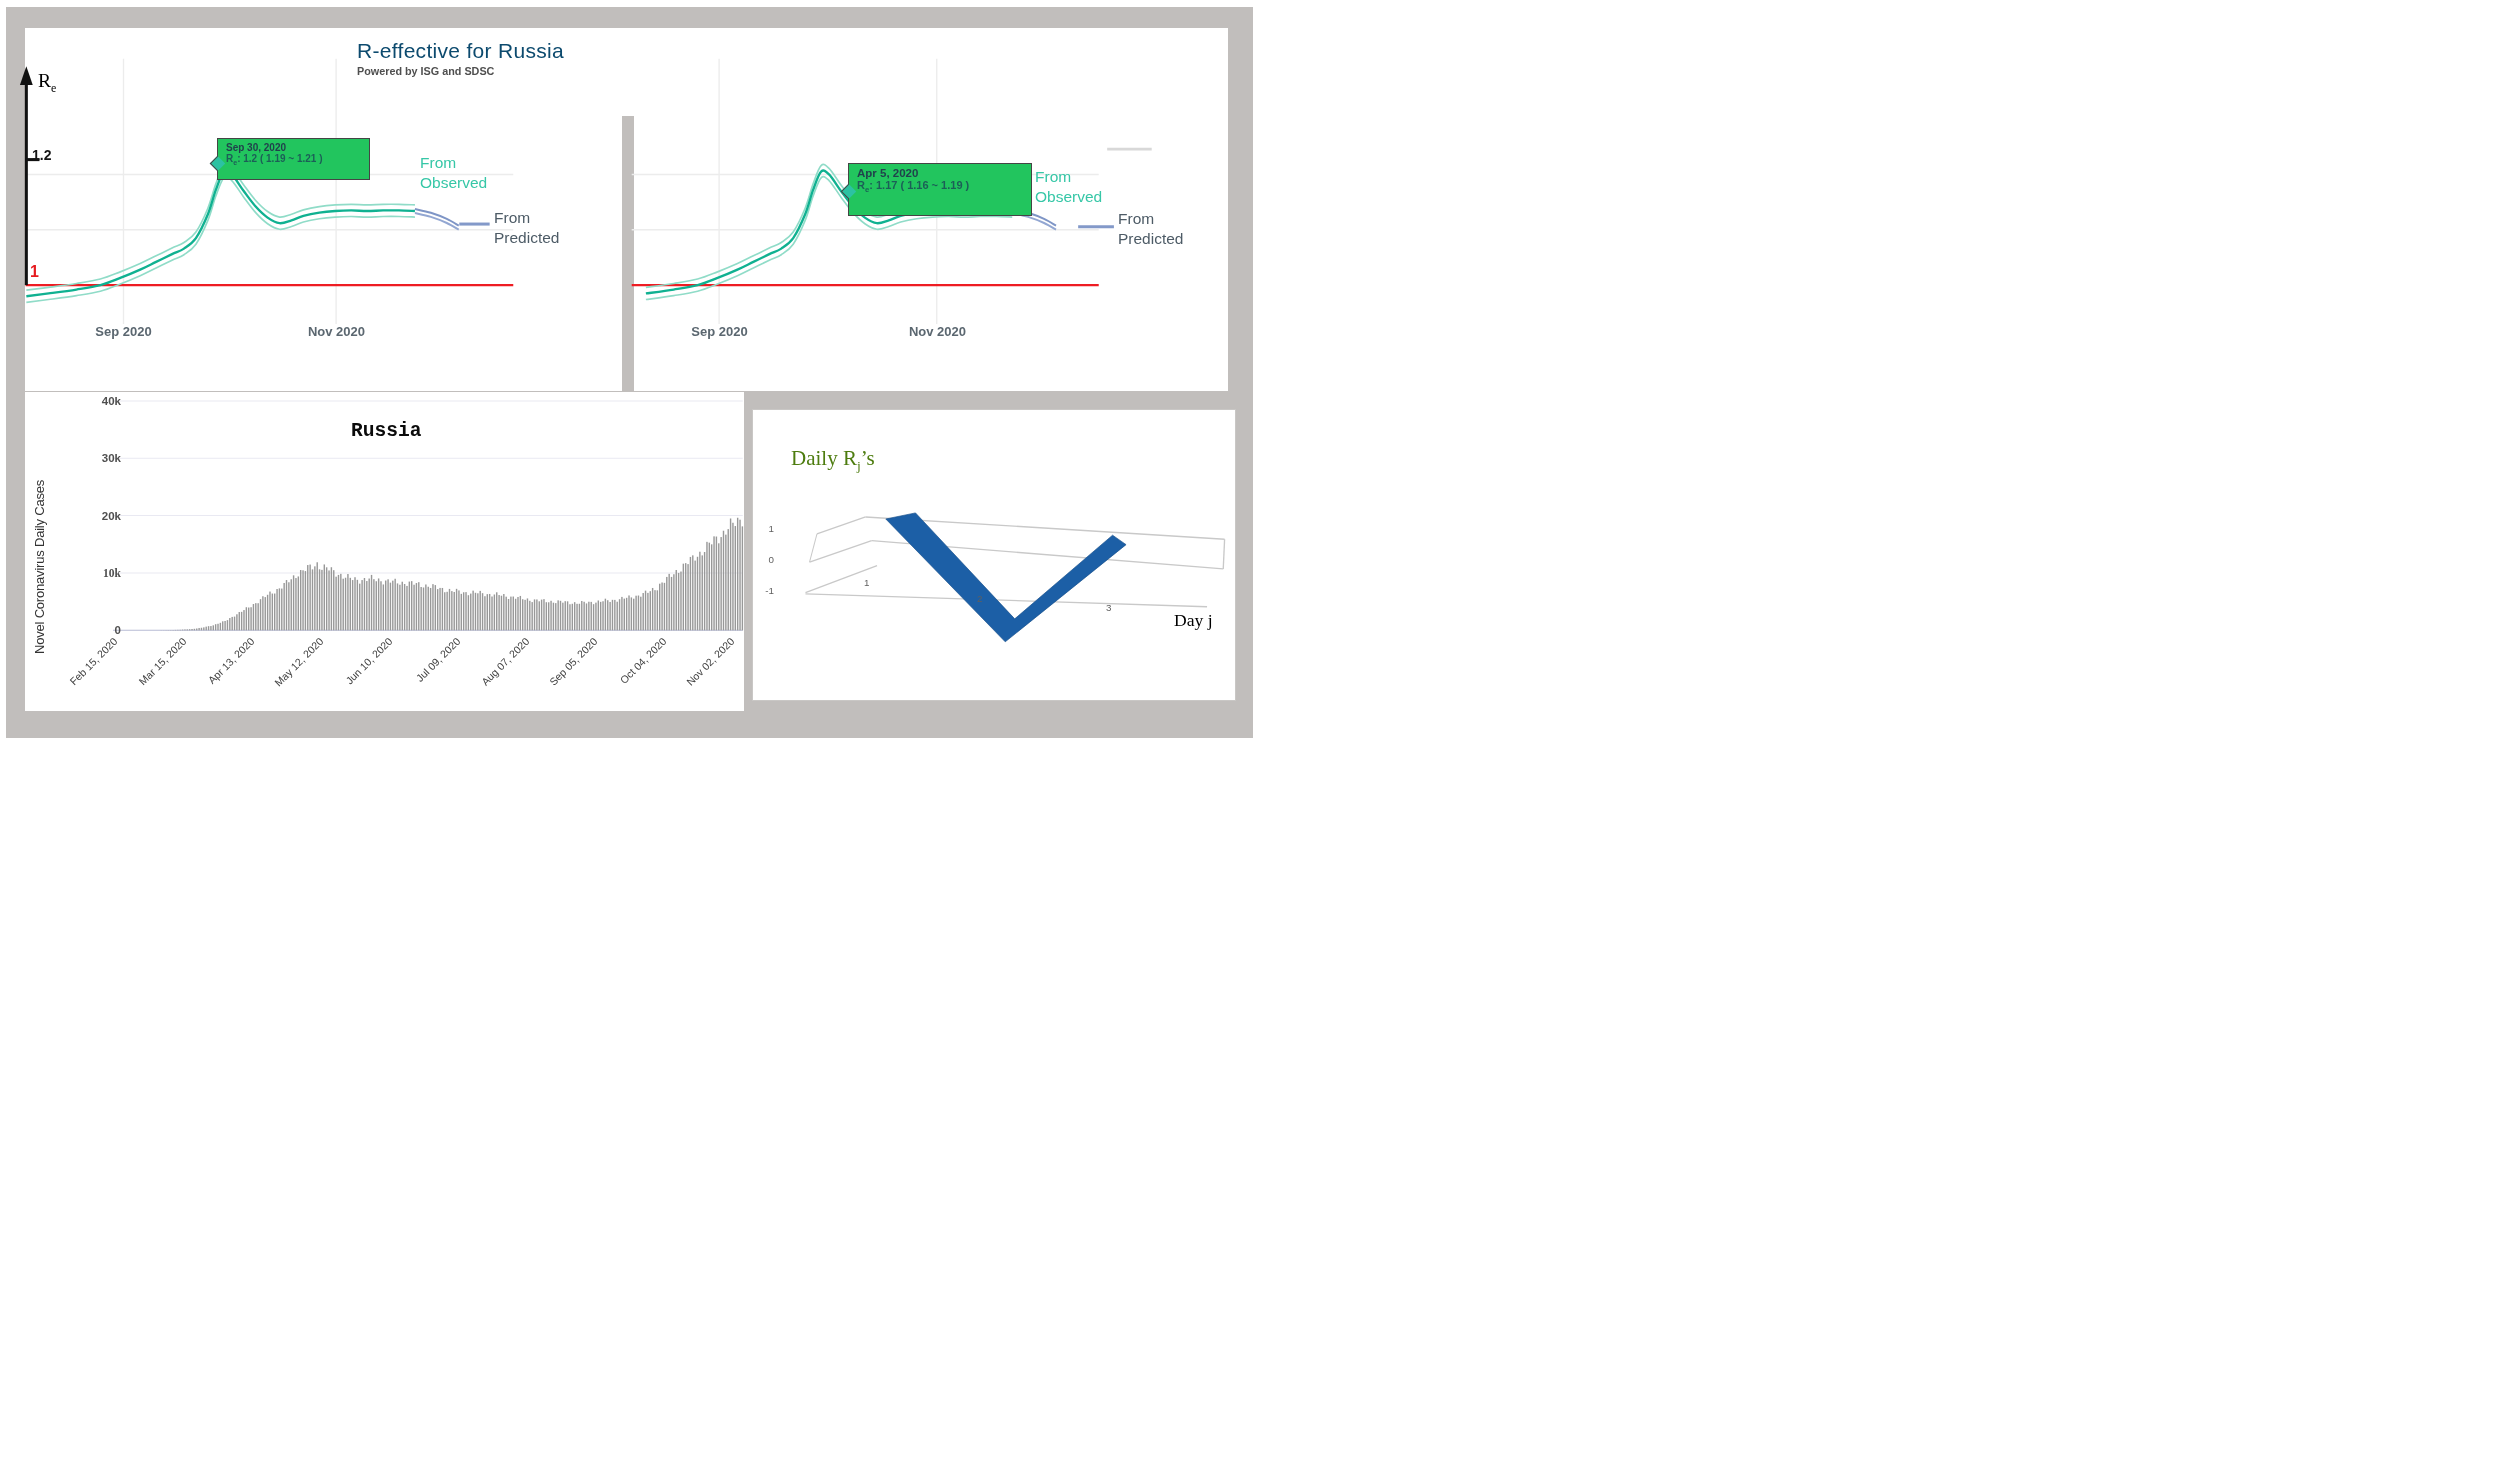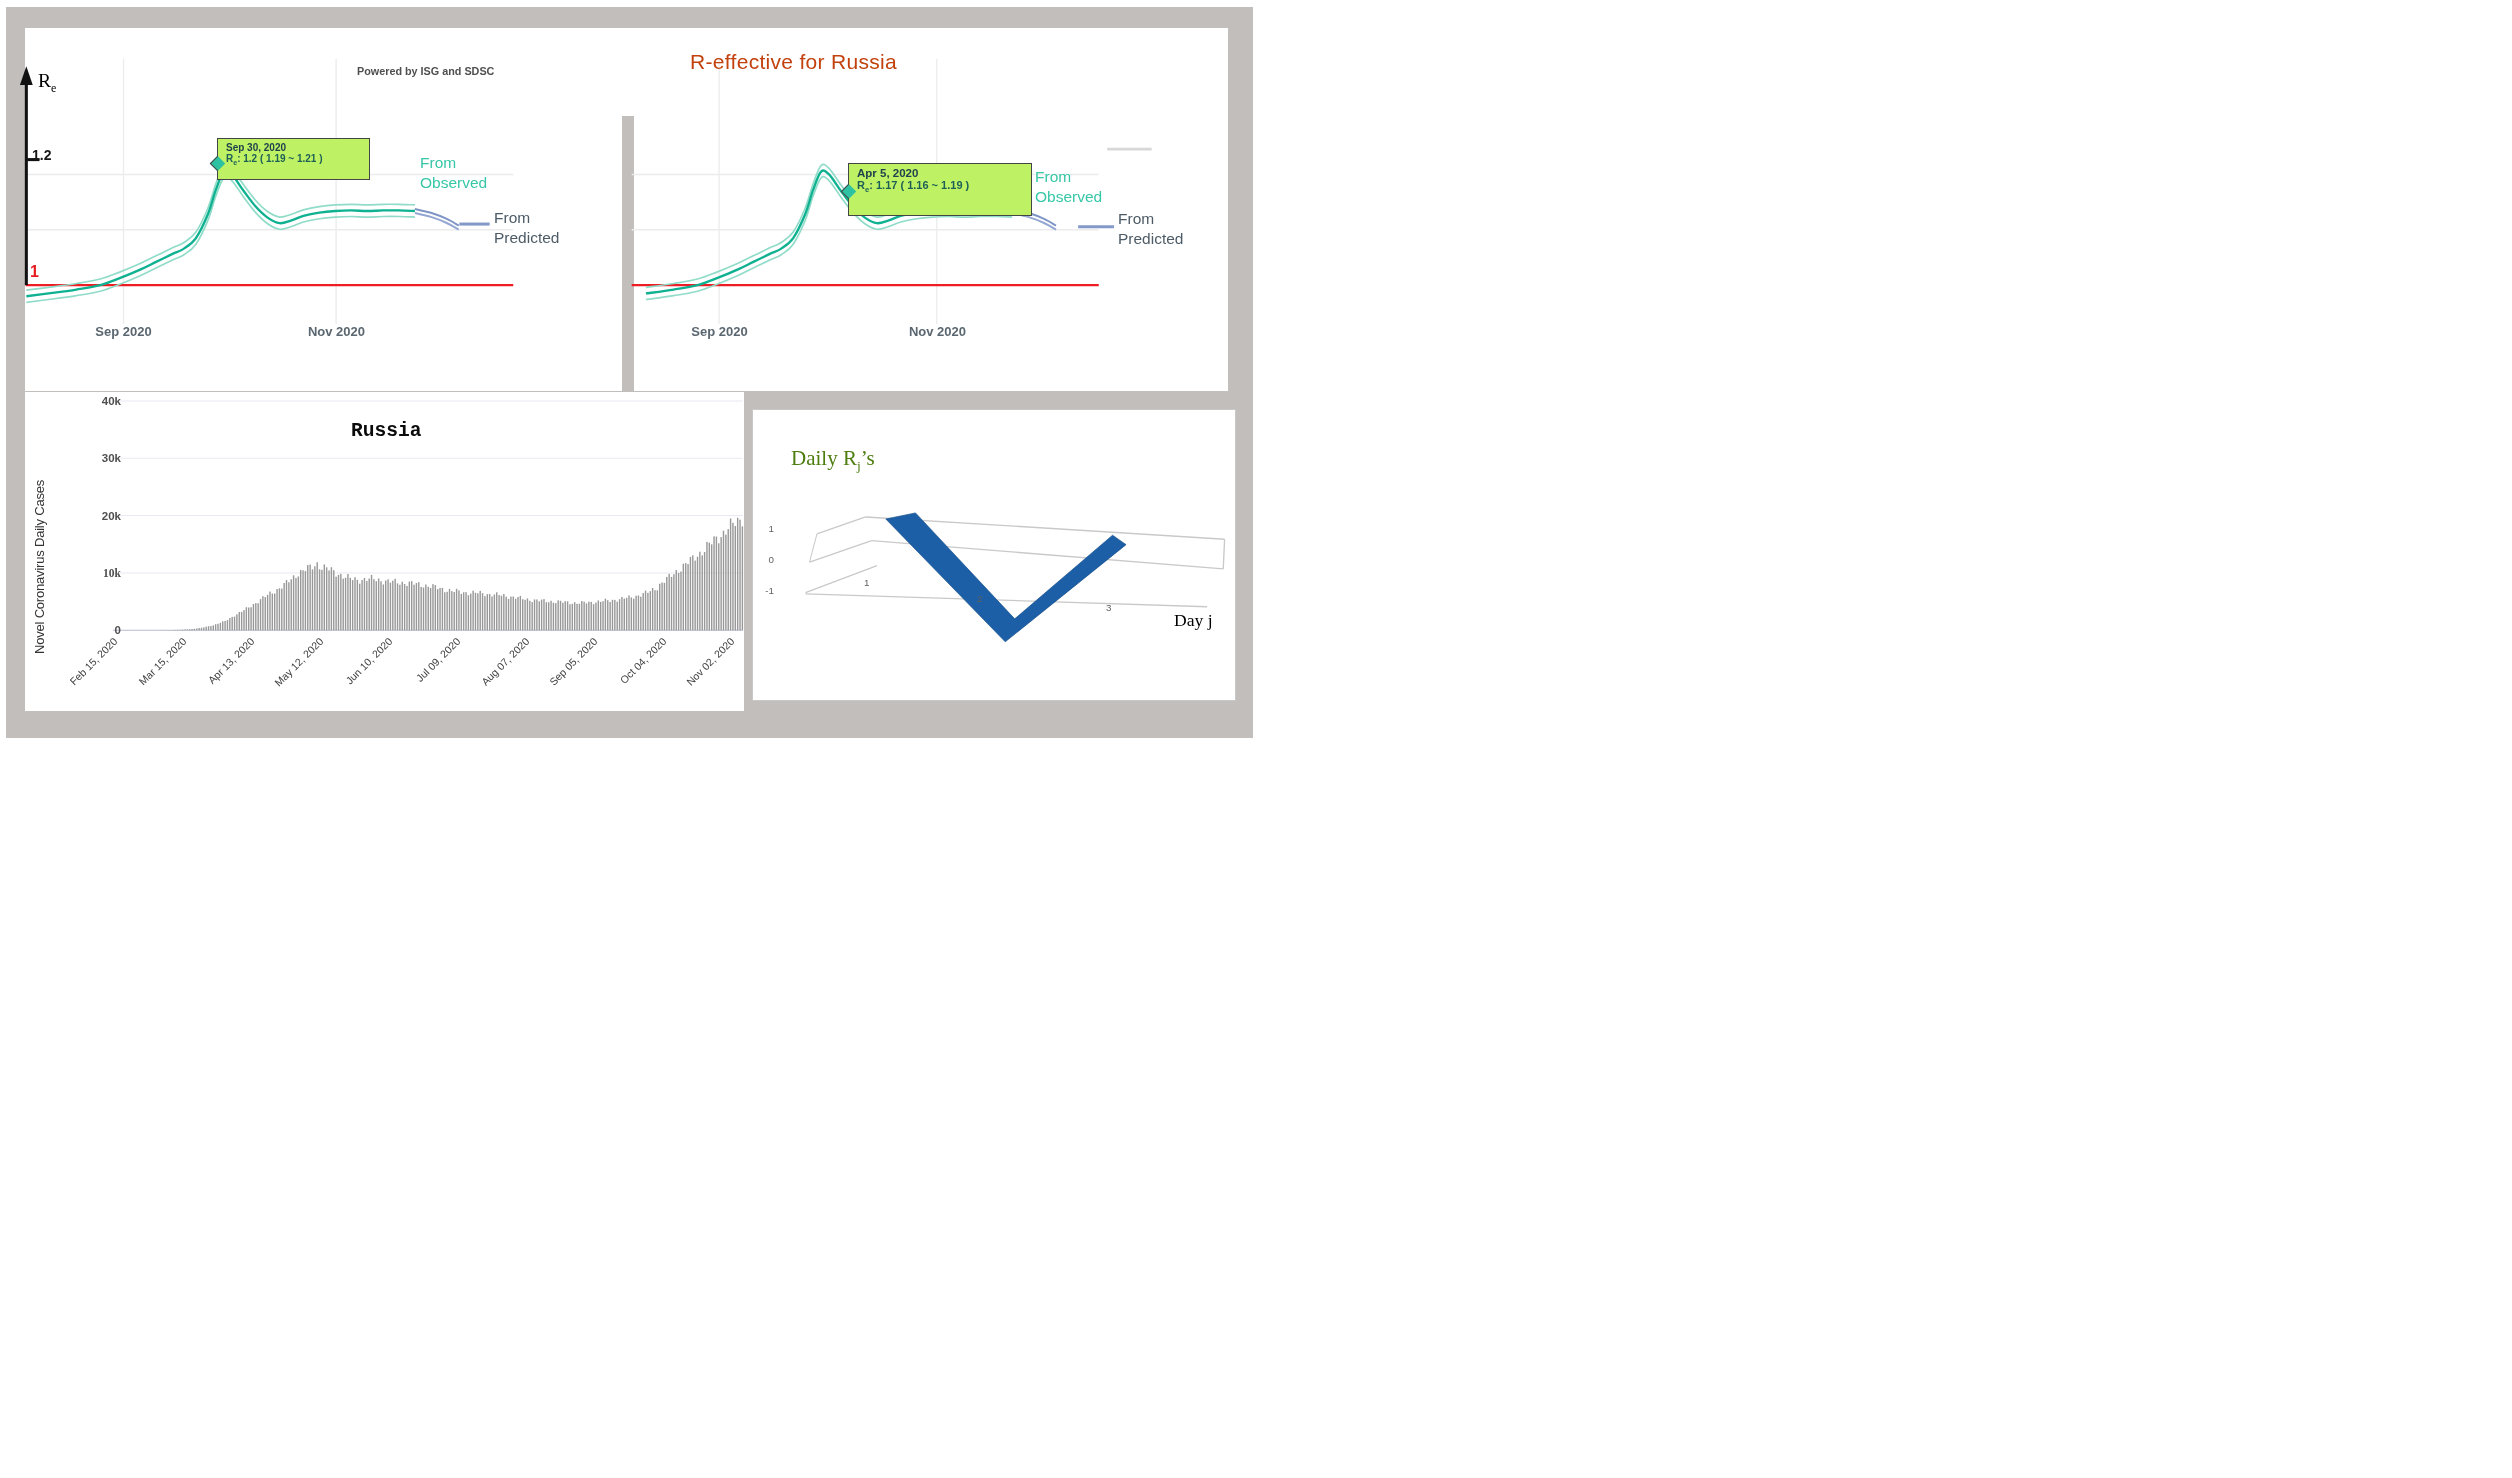--- a/index.html
+++ b/index.html
@@ -1,27 +1,27 @@
 <!DOCTYPE html>
 <html style="font-size:10.8px"><head>
 <meta charset="utf-8">
 <style>
   html,body{margin:0;padding:0;background:#ffffff;font-family:"Liberation Sans",sans-serif;}
   #canvas{position:relative;width:1256px;height:739px;background:#ffffff;overflow:hidden;}
   .abs{position:absolute;}
   .frame{background:#c1bebc;}
   .panel{background:#ffffff;}
-  .main-title{font-size:21px;color:#c2410c;letter-spacing:0.3px;text-align:right;width:540px;margin-top:11px;}
+  .main-title{font-size:21px;color:#0c4a6e;letter-spacing:0.3px;text-align:left;width:540px;}
   .subtitle{font-size:10.8px;font-weight:700;color:#4f4f4f;text-align:left;width:540px;}
   .re-label{font-family:"Liberation Serif",serif;font-size:19.6px;color:#000;}
   .re-label sub{font-size:12px;}
   .tick12{font-size:14px;color:#151515;}
   .unity{font-size:16px;font-weight:700;color:#e61b1f;}
   .xtick{font-size:13px;font-weight:600;color:#5b6770;width:95px;text-align:center;}
-  .tooltip{background:#bef264;border:1.4px solid #454545;box-sizing:border-box;padding:3.4px 6.8px 2.7px 8px;z-index:5;}
+  .tooltip{background:#22c55e;border:1.4px solid #454545;box-sizing:border-box;padding:3.4px 6.8px 2.7px 8px;z-index:5;}
   .tooltip .tdate{font-weight:700;color:#21424c;}
   .tooltip .tval{font-weight:600;color:#1c5f57;}
   .tooltip sub{font-size:70%;}
   .notch{position:absolute;width:10px;height:10px;background:#2cc2a2;border-left:1.4px solid #454545;border-bottom:1.4px solid #454545;transform:rotate(45deg);}
   .leg-obs{font-size:15.5px;font-weight:500;color:#36c7a7;line-height:1.3;}
   .leg-pred{font-size:15.5px;font-weight:500;color:#4d5b66;line-height:1.3;}
   .cases-title{font-size:19.6px;font-weight:800;color:#0b0b0b;font-family:Liberation Mono, monospace;}
   .cases-ylabel{font-size:13px;font-weight:500;color:#333;transform:rotate(-90deg);transform-origin:left top;white-space:nowrap;letter-spacing:-0.2px;}
   .cases-ytick{font-size:11.5px;font-weight:600;color:#4f4f4f;width:41px;text-align:right;}
   .cases-xtick{font-size:10.5px;font-weight:500;color:#414141;width:108px;text-align:right;transform:rotate(-45deg);transform-origin:100% 0;white-space:nowrap;}

